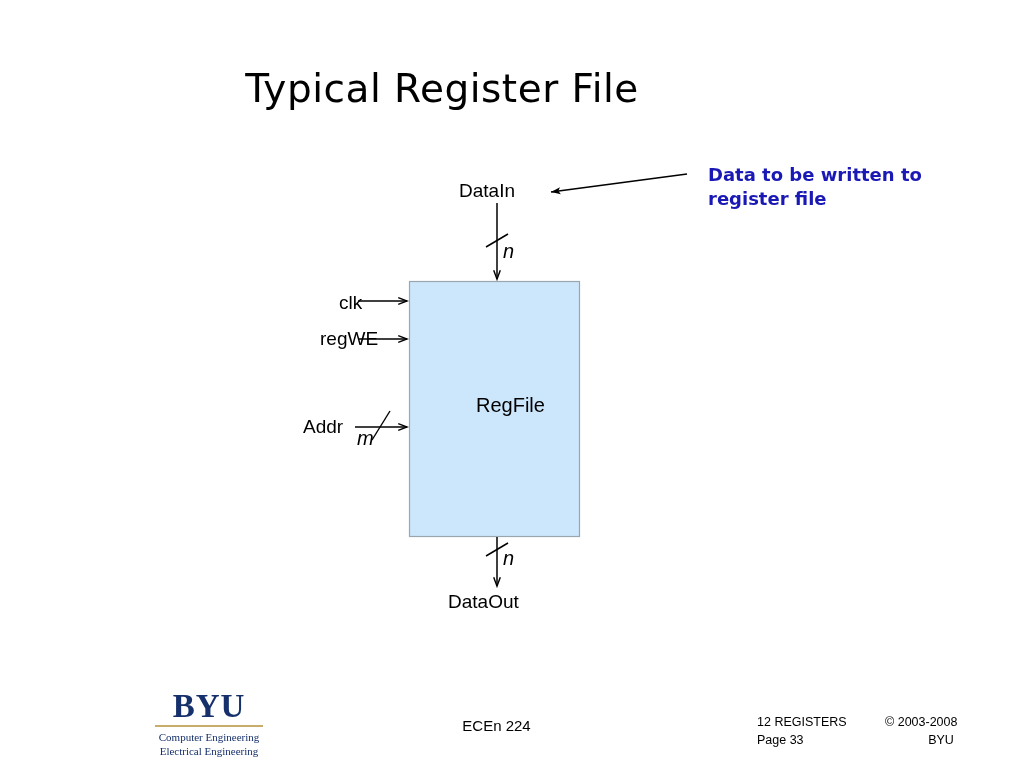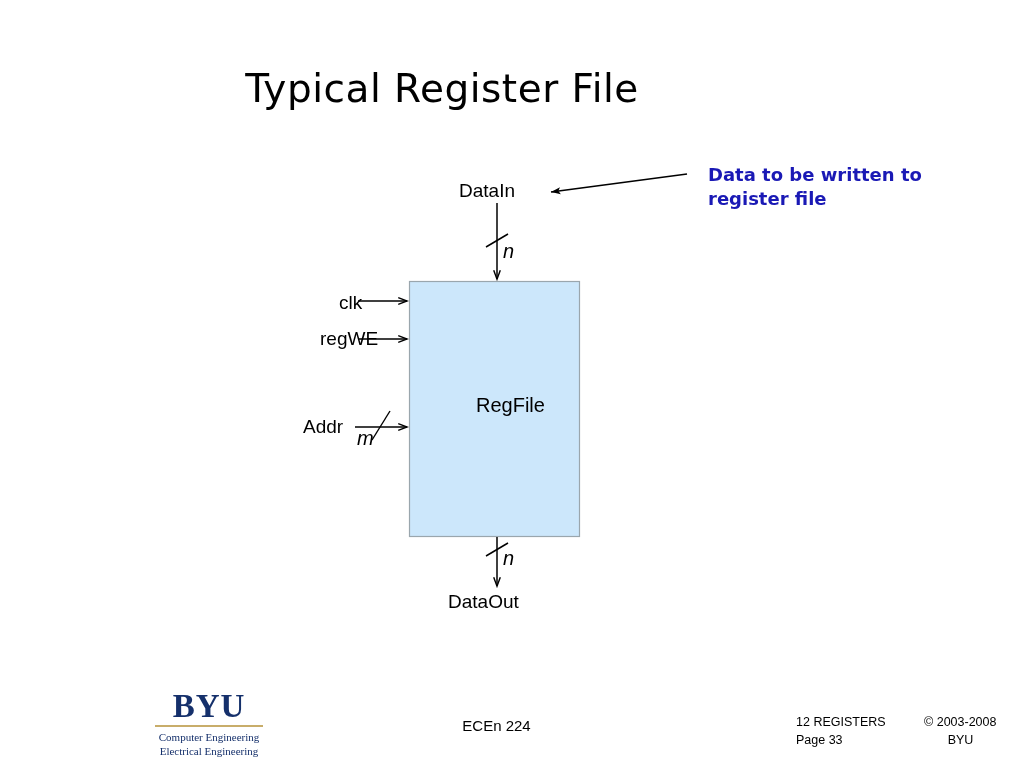--- a/index.html
+++ b/index.html
@@ -106,21 +106,20 @@
     top: 713px;
     width: 240px;
     font-family: "Liberation Sans", sans-serif;
     font-size: 12.5px;
     line-height: 1.45;
     color: #000000;
   }
   .footer-right-grid {
     display: grid;
     grid-template-columns: 128px auto;
-    margin-left: 39px;
   }
   .fr-cell { white-space: nowrap; }
   .fr-cell.center { text-align: center; }
 
   
   .byu-logo {
     position: absolute;
     left: 155px;
     top: 691px;
     width: 108px;

